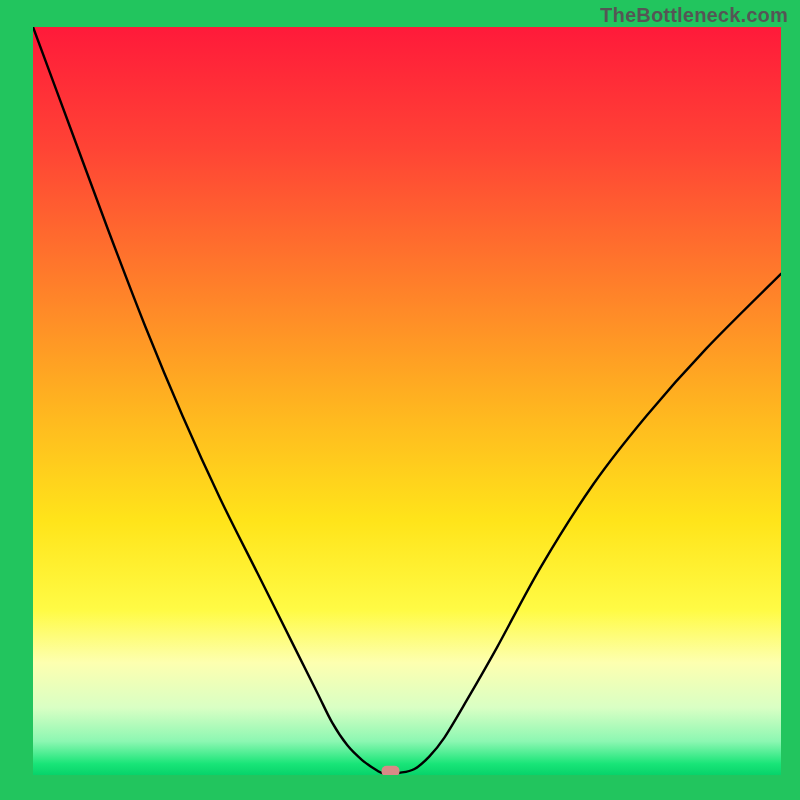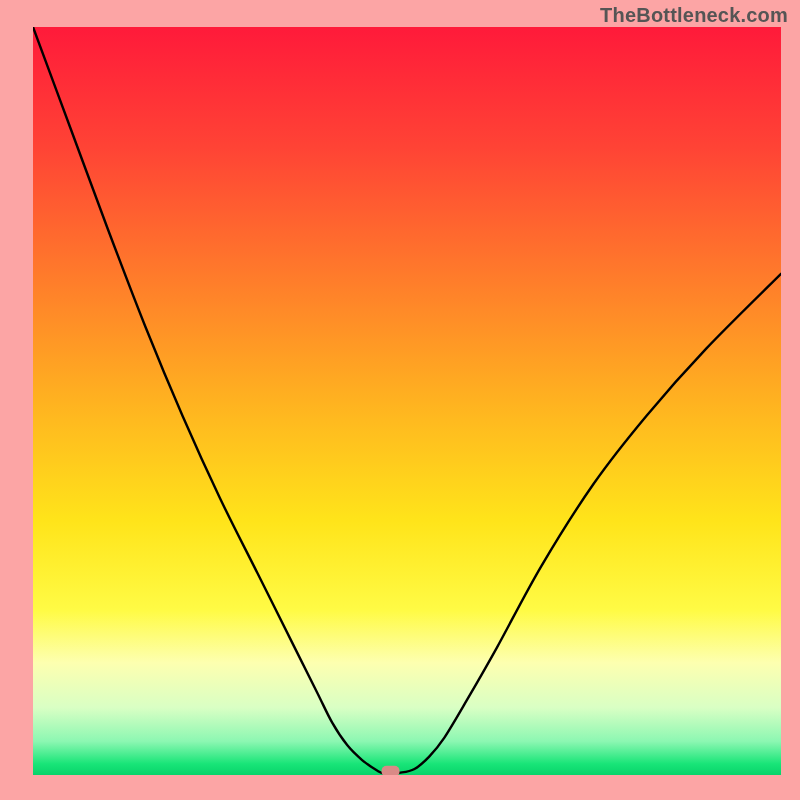--- a/index.html
+++ b/index.html
@@ -8,21 +8,21 @@
     background: #000;
     width: 800px;
     height: 800px;
     overflow: hidden;
     font-family: Arial, sans-serif;
   }
   .frame {
     position: relative;
     width: 800px;
     height: 800px;
-    background: #fca5a5;
+    background: #22c55e;
   }
   .watermark {
     position: absolute;
     top: 4px;
     right: 12px;
     color: #555;
     font-size: 20px;
     font-weight: bold;
     z-index: 10;
     letter-spacing: 0.2px;

